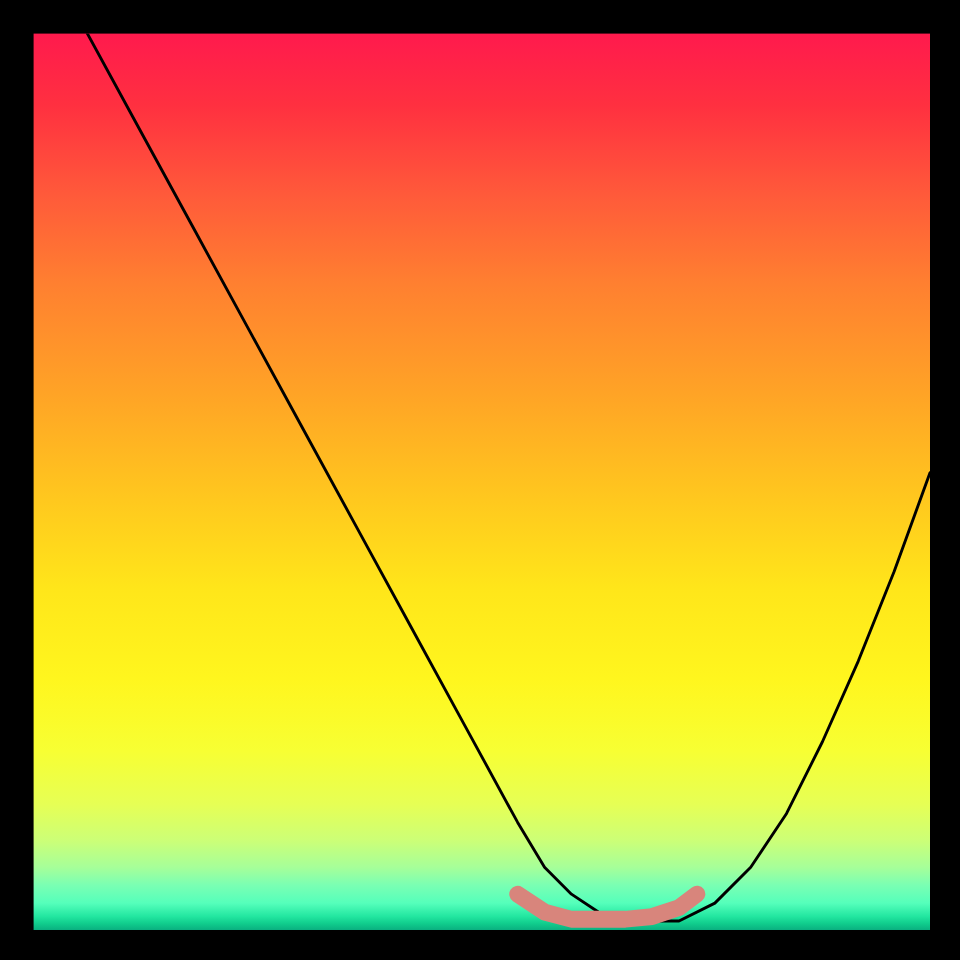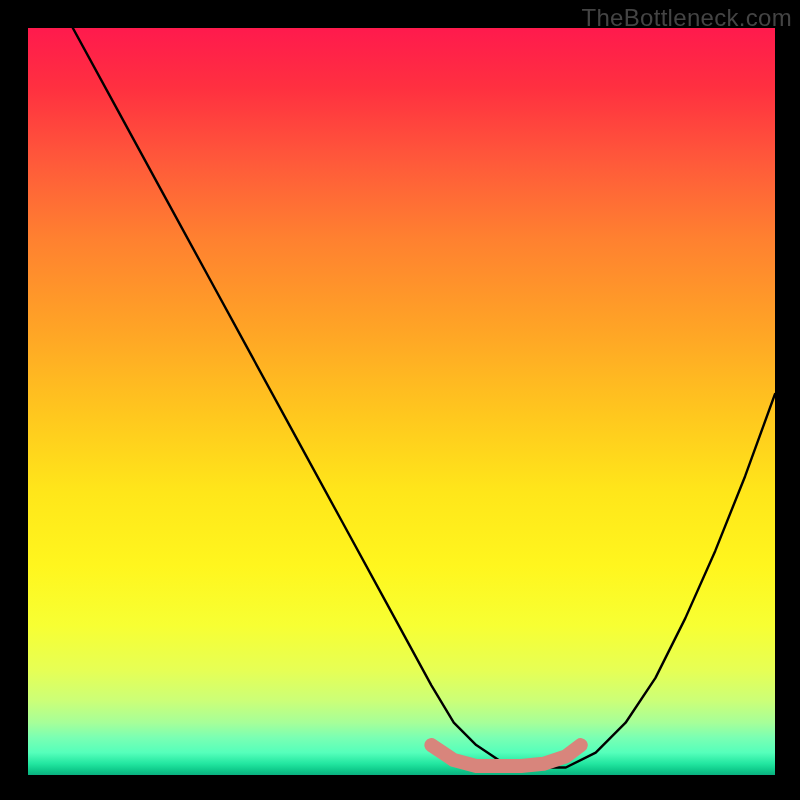--- a/index.html
+++ b/index.html
@@ -58,21 +58,20 @@
     left: 0;
     top: 0;
     width: 747px;
     height: 747px;
   }
 </style>
 </head>
 <body>
 
 <div class="frame">
-  <div class="watermark">TheBottleneck.com</div>
 
   <div class="plot-area">
     <svg class="plot-svg" viewBox="0 0 747 747" preserveAspectRatio="none">
       <path id="curve-path" fill="none" stroke="#000" stroke-width="2.4" stroke-linejoin="round" stroke-linecap="round" d="M44.82,0.00 L89.64,82.17 L134.46,164.34 L179.28,246.51 L224.10,328.68 L268.92,410.85 L313.74,493.02 L358.56,575.19 L403.38,657.36 L425.79,694.71 L448.20,717.12 L470.61,732.06 L493.02,739.53 L515.43,739.53 L537.84,739.53 L567.72,724.59 L597.60,694.71 L627.48,649.89 L657.36,590.13 L687.24,522.90 L717.12,448.20 L747.00,366.03"></path>
       <path id="highlight-path" fill="none" stroke="#d8857c" stroke-width="14" stroke-linejoin="round" stroke-linecap="round" d="M403.38,717.12 L425.79,732.06 L448.20,738.04 L470.61,738.04 L493.02,738.04 L515.43,735.79 L537.84,728.33 L552.78,717.12"></path>
     </svg>
   </div>
 </div>
 
 </body></html>

